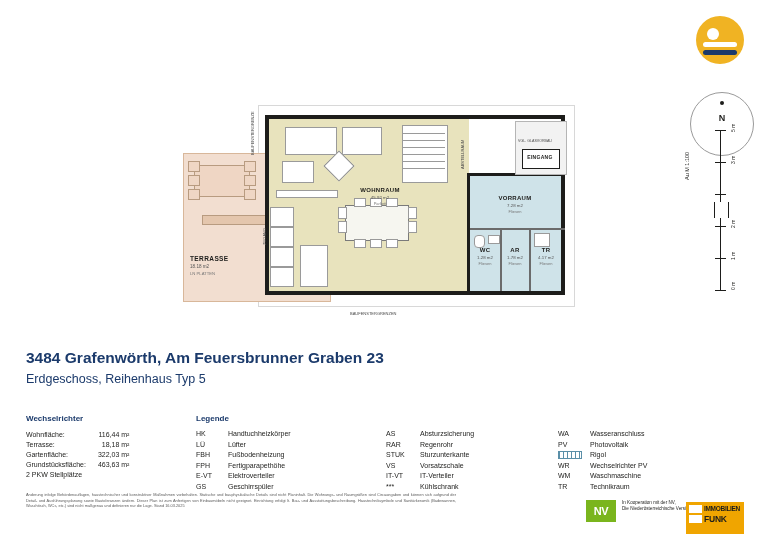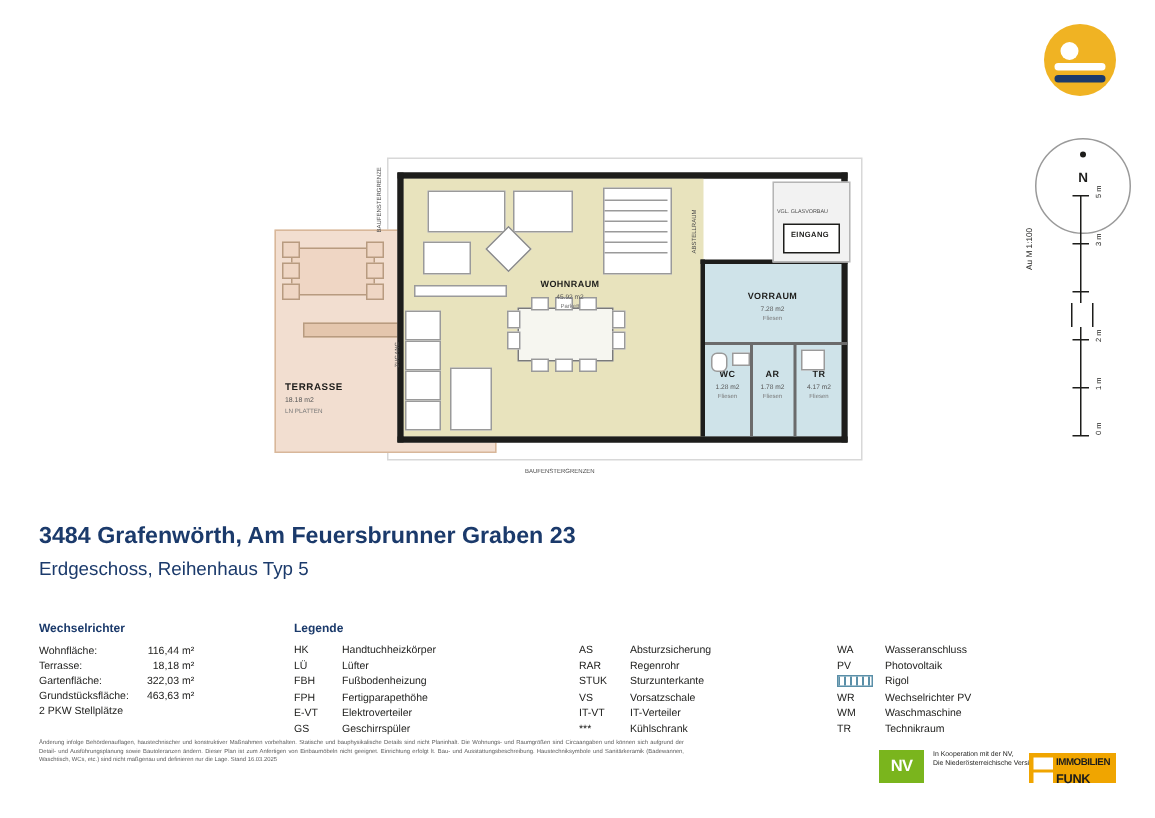--- a/index.html
+++ b/index.html
@@ -413,21 +413,21 @@
     top: 500px;
     font-size: 4.6px;
     line-height: 6px;
     color: #1d1d1b;
   }
   .funk-logo {
     position: absolute;
     left: 686px;
     top: 502px;
     width: 58px;
-    height: 20px;
+    height: 32px;
     background: #f0a500;
   }
   .funk-logo .b1 {
     position: absolute;
     left: 3px;
     top: 3px;
     width: 13px;
     height: 8px;
     background: #ffffff;
   }

